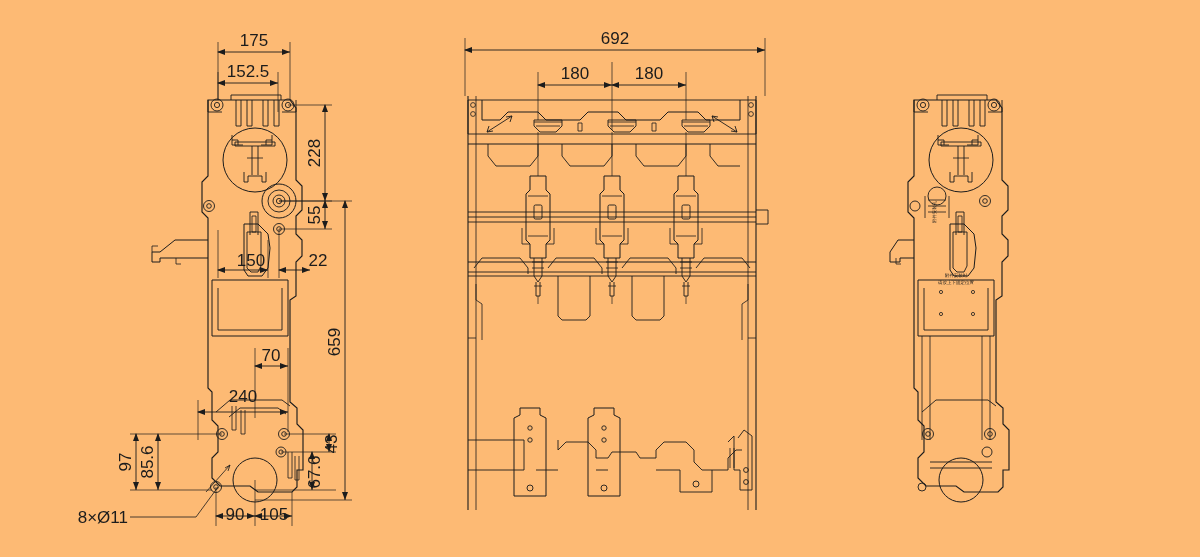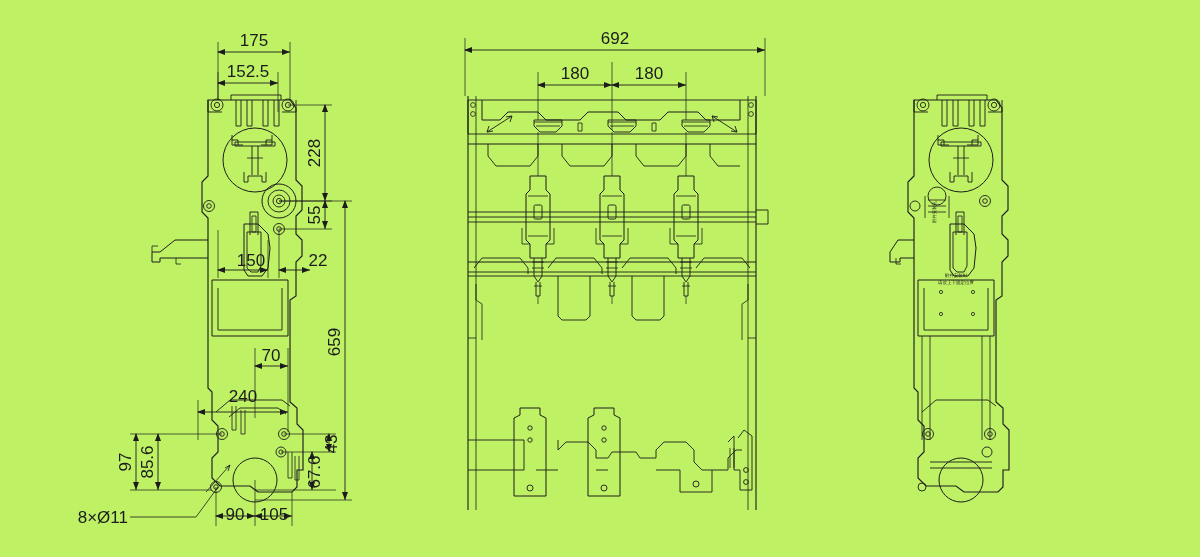--- a/index.html
+++ b/index.html
@@ -1,18 +1,18 @@
 <!DOCTYPE html>
 <html><head>
 <meta charset="utf-8">
 <style>
   html,body{margin:0;padding:0;background:#ffffff;}
   body{width:1200px;height:557px;overflow:hidden;
        font-family:"Liberation Sans","DejaVu Sans",sans-serif;}
-  #stage{position:relative;width:1200px;height:557px;background:#bef264;}
+  #stage{position:relative;width:1200px;height:557px;background:#fdba74;}
   #stage svg{position:absolute;left:0;top:0;}
   .dimtext{font-family:"Liberation Sans","DejaVu Sans",sans-serif;
            font-size:17px;fill:#1c1c1c;font-weight:400;}
   .cjk{font-family:"DejaVu Sans",sans-serif;font-size:4.5px;fill:#1c1c1c;}
   .vtext{font-size:17px;}
 </style>
 </head>
 <body>
 
 <div id="stage">

